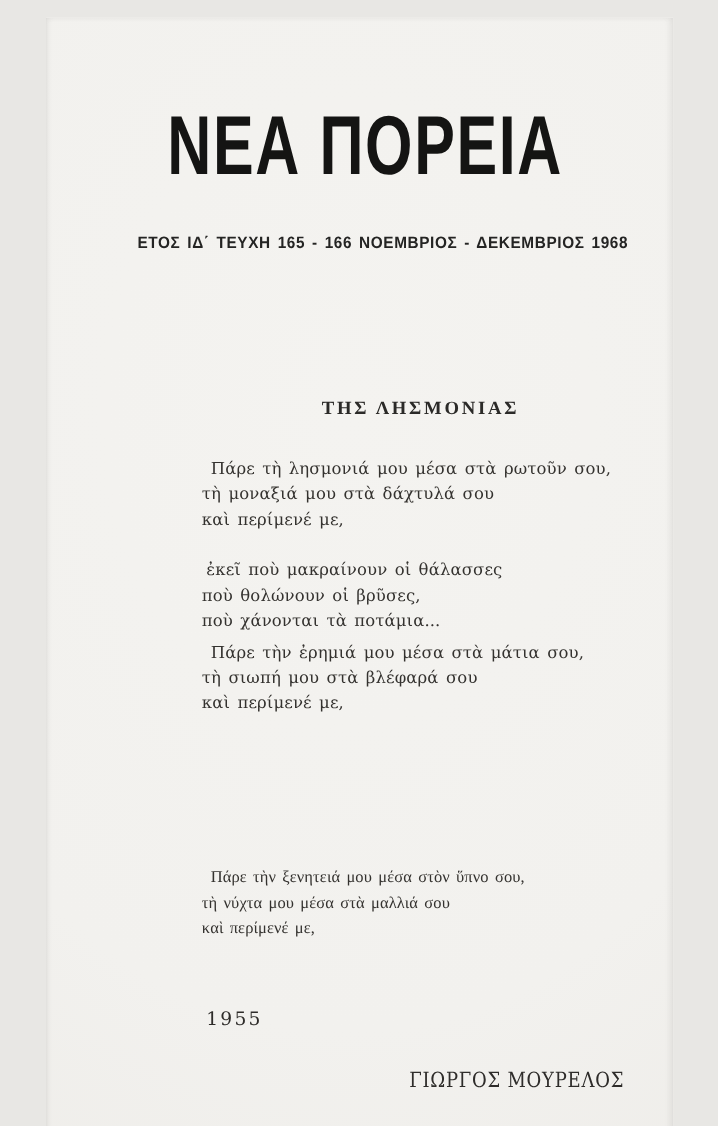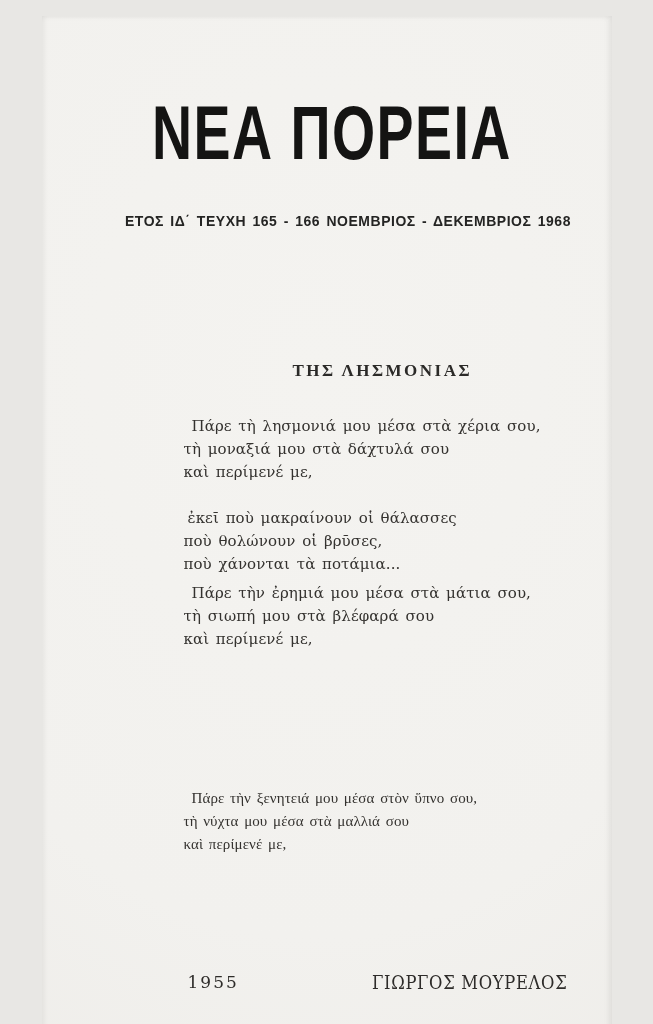--- a/index.html
+++ b/index.html
@@ -81,21 +81,21 @@
   .stanza-2 { top: 491px; }
   .stanza-3 { top: 566px; }
   .stanza-4 { top: 676px; }
   .stanza-5 { top: 771px; font-family: Liberation Serif, serif; }
   .stanza-6 { top: 868px; }
 
   
   .poem-year {
     position: absolute;
     left: 146px;
-    top: 956px;
+    top: 901px;
     font-size: 17px;
     line-height: 21px;
     letter-spacing: 2px;
     color: #2e2c2a;
   }
   .poem-author {
     position: absolute;
     left: 330px;
     top: 955px;
     font-size: 19px;
@@ -111,21 +111,21 @@
 <body>
 
 <div class="page">
 
   <h1 class="magazine-title">ΝΕΑ ΠΟΡΕΙΑ</h1>
 
   <div class="issue-line">ΕΤΟΣ ΙΔ΄ ΤΕΥΧΗ 165 - 166 ΝΟΕΜΒΡΙΟΣ - ΔΕΚΕΜΒΡΙΟΣ 1968</div>
 
   <h2 class="poem-title">ΤΗΣ ΛΗΣΜΟΝΙΑΣ</h2>
 
-  <div class="stanza stanza-1 para">Πάρε τὴ λησμονιά μου μέσα στὰ χέρια σου,
+  <div class="stanza stanza-1 para">Πάρε τὴ λησμονιά μου μέσα στὰ ρωτοῦν σου,
 τὴ μοναξιά μου στὰ δάχτυλά σου
 καὶ περίμενέ με,</div>
 
   <div class="stanza stanza-2">ἐκεῖ ποὺ μακραίνουν οἱ θάλασσες
 ποὺ θολώνουν οἱ βρῦσες,
 ποὺ χάνονται τὰ ποτάμια...</div>
 
   <div class="stanza stanza-3 para">Πάρε τὴν ἐρημιά μου μέσα στὰ μάτια σου,
 τὴ σιωπή μου στὰ βλέφαρά σου
 καὶ περίμενέ με,</div>

